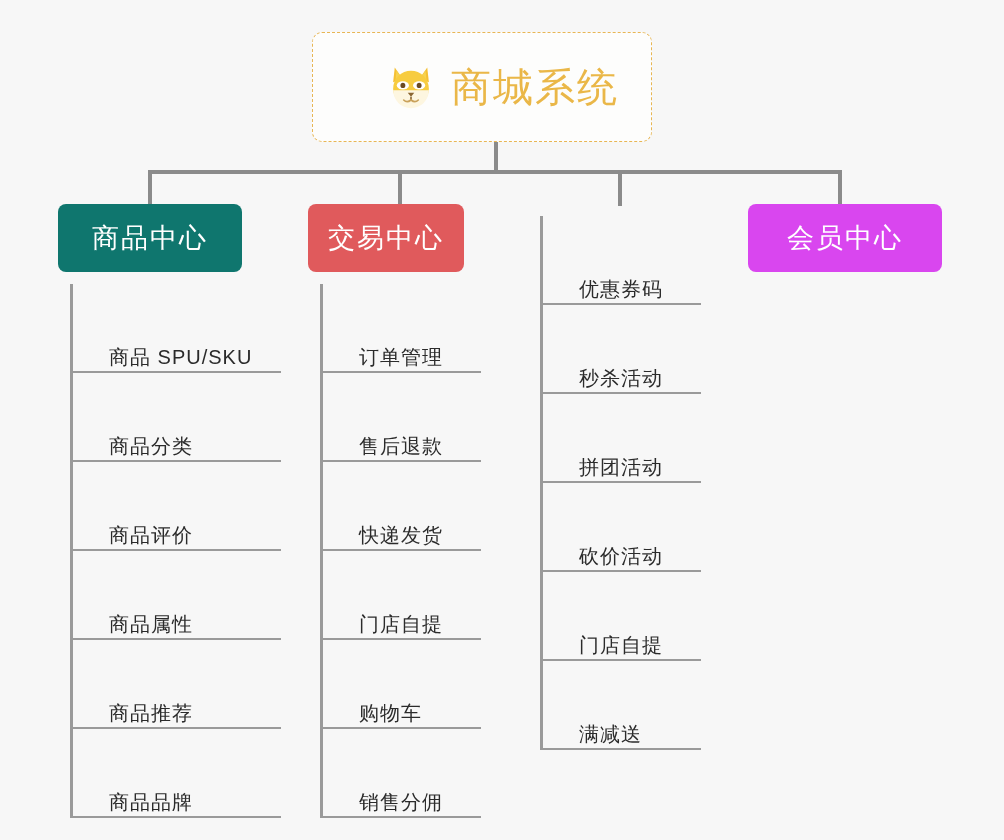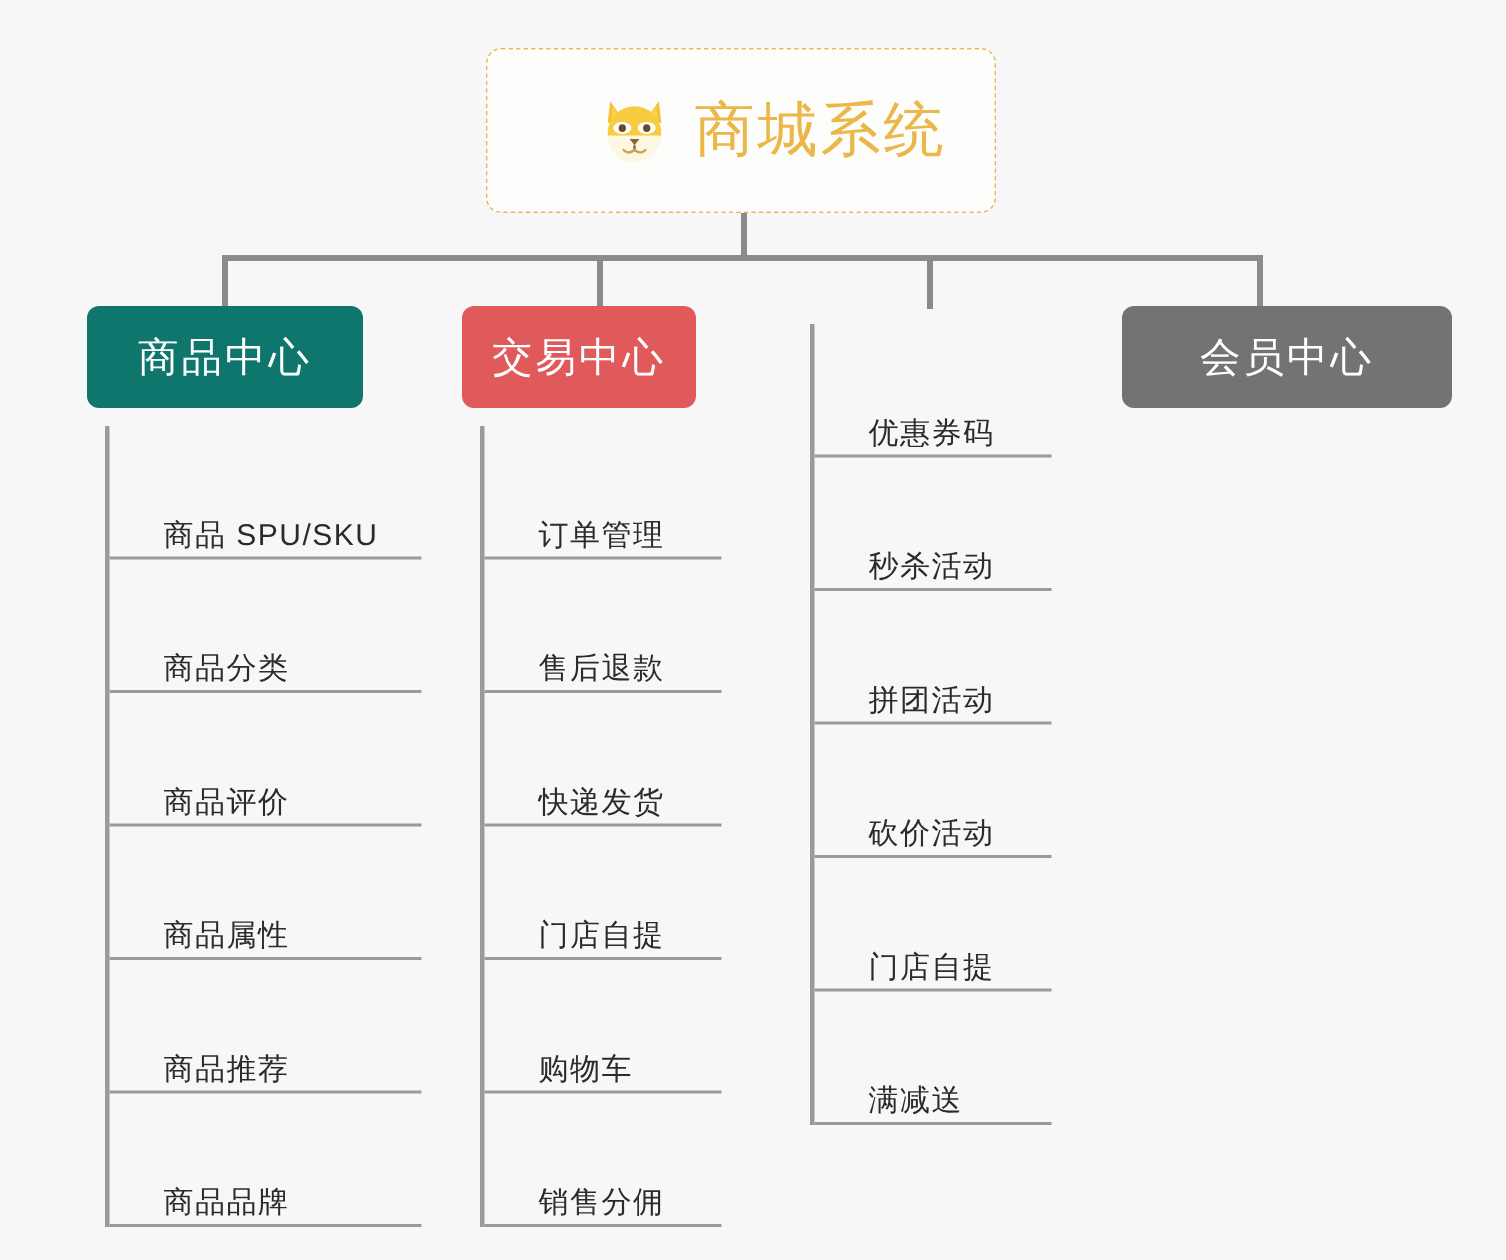--- a/index.html
+++ b/index.html
@@ -17,21 +17,21 @@
 
   #chart {
     position: relative;
     width: 1004px;
     height: 840px;
   }
 
   
   .root-node {
     position: absolute;
-    left: 324px;
+    left: 312px;
     top: 32px;
     width: 340px;
     height: 110px;
     box-sizing: border-box;
     background: #fdfdfc;
     border: 1px dashed #e8b654;
     border-radius: 10px;
     display: flex;
     align-items: center;
     justify-content: center;
@@ -214,18 +214,18 @@
       <div class="leaf-item">
           <span class="leaf-label">门店自提</span>
         </div>
       <div class="leaf-item">
           <span class="leaf-label">满减送</span>
         </div>
     </div>
   </div>
 
   <div class="column" style="left:748px; width:220px;">
-    <div class="cat-header" style="width:220px; background:#737373;">
+    <div class="cat-header" style="width:194px; background:#d946ef;">
       <span>会员中心</span>
     </div>
   </div>
 
 </div>
 
 </body></html>

